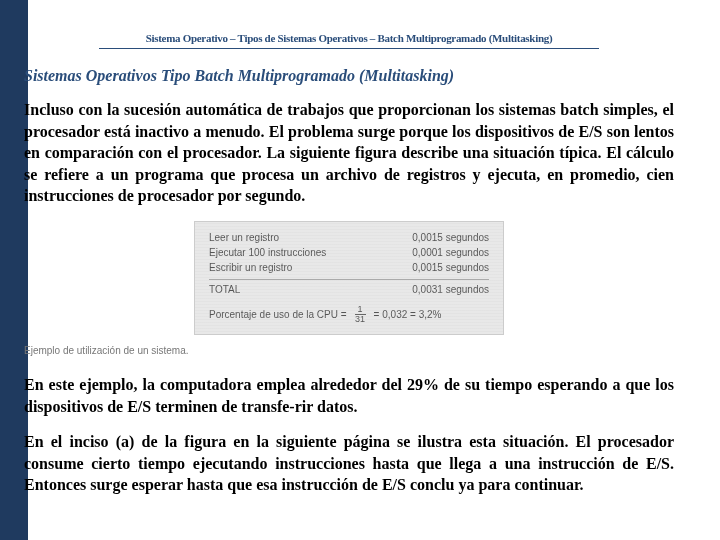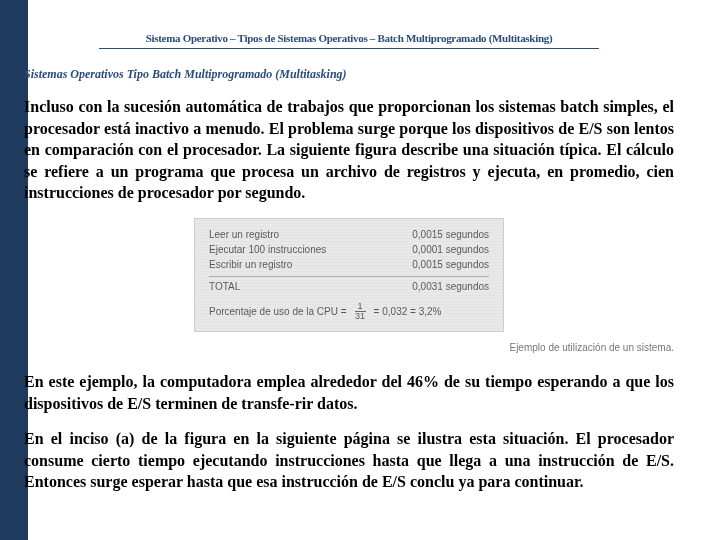--- a/index.html
+++ b/index.html
@@ -29,21 +29,21 @@
     text-align: center;
     margin-bottom: 4px;
     letter-spacing: -0.3px;
   }
   .underline {
     border-bottom: 1px solid #2a4d7a;
     width: 500px;
     margin: 0 auto 18px auto;
   }
   .subtitle {
-    font-size: 12px;
+    font-size: 16px;
     font-weight: bold;
     font-style: italic;
     color: #2a4d7a;
     margin-bottom: 14px;
   }
   .para {
     font-size: 16px;
     color: #000;
     font-weight: bold;
     text-align: justify;
@@ -76,21 +76,21 @@
   .fig-row { display: flex; justify-content: space-between; margin-bottom: 4px; }
   .fig-row.total { border-top: 1px solid #aaa; padding-top: 4px; margin-top: 6px; }
   .fig-pct { margin-top: 10px; display: flex; align-items: center; gap: 6px; }
   .fig-frac { display: inline-flex; flex-direction: column; align-items: center; font-size: 9px; line-height: 1; margin: 0 2px; }
   .fig-frac .num { border-bottom: 1px solid #666; padding: 0 3px; }
   .fig-caption {
     font-family: Arial, sans-serif;
     font-size: 10px;
     color: #777;
     margin-top: 10px;
-    text-align: right;
+    text-align: left;
   }
 </style>
 </head>
 <body>
 
 <div class="left-bar"></div>
 
 <div class="content">
 
   <div class="breadcrumb">Sistema Operativo – Tipos de Sistemas Operativos – Batch Multiprogramado (Multitasking)</div>
@@ -123,17 +123,17 @@
         <span class="fig-frac">
           <span class="num">1</span>
           <span>31</span>
         </span>
         <span>= 0,032 = 3,2%</span>
       </div>
     </div>
     <div class="fig-caption">Ejemplo de utilización de un sistema.</div>
   </div>
 
-  <p class="para">En este ejemplo, la computadora emplea alrededor del 46% de su tiempo esperando a que los dispositivos de E/S terminen de transfe-rir datos.</p>
+  <p class="para">En este ejemplo, la computadora emplea alrededor del 29% de su tiempo esperando a que los dispositivos de E/S terminen de transfe-rir datos.</p>
 
   <p class="para">En el inciso (a) de la figura en la siguiente página se ilustra esta situación. El procesador consume cierto tiempo ejecutando instrucciones hasta que llega a una instrucción de E/S. Entonces surge esperar hasta que esa instrucción de E/S conclu ya para continuar.</p>
 
 </div>
 
 </body></html>

